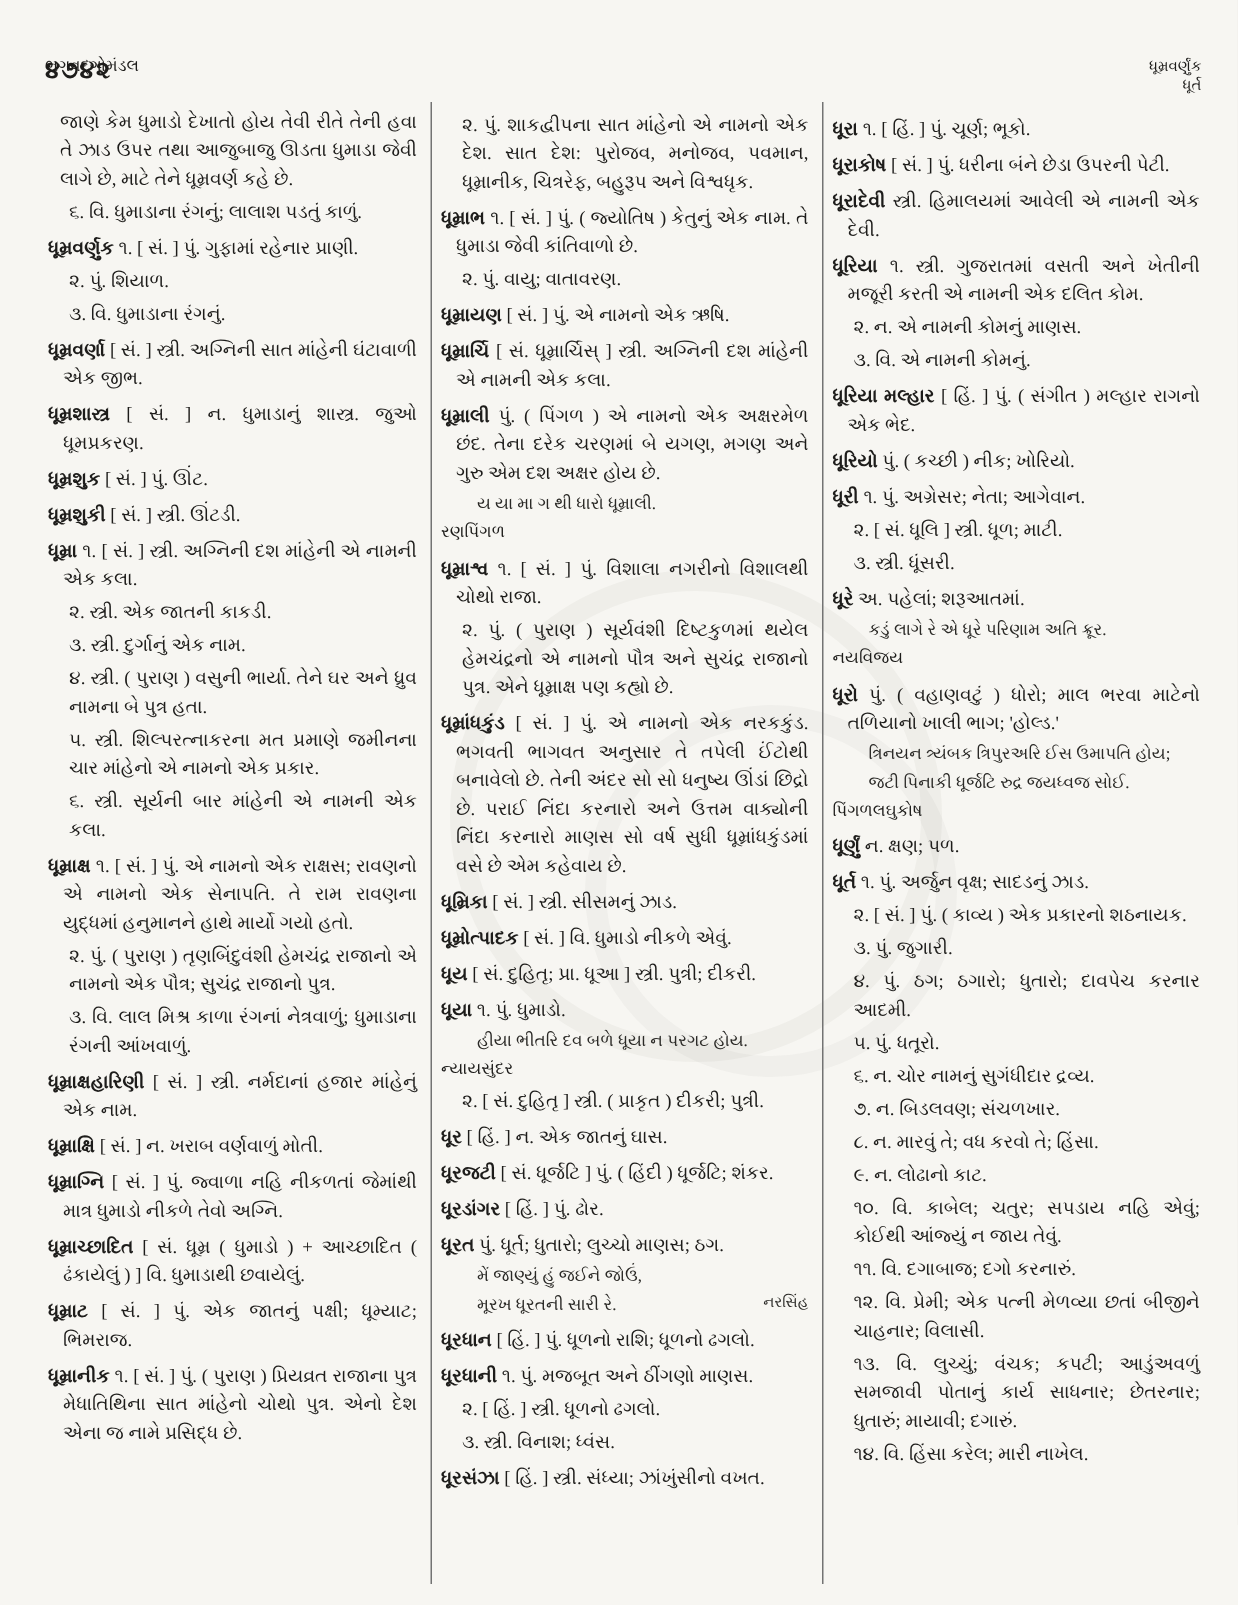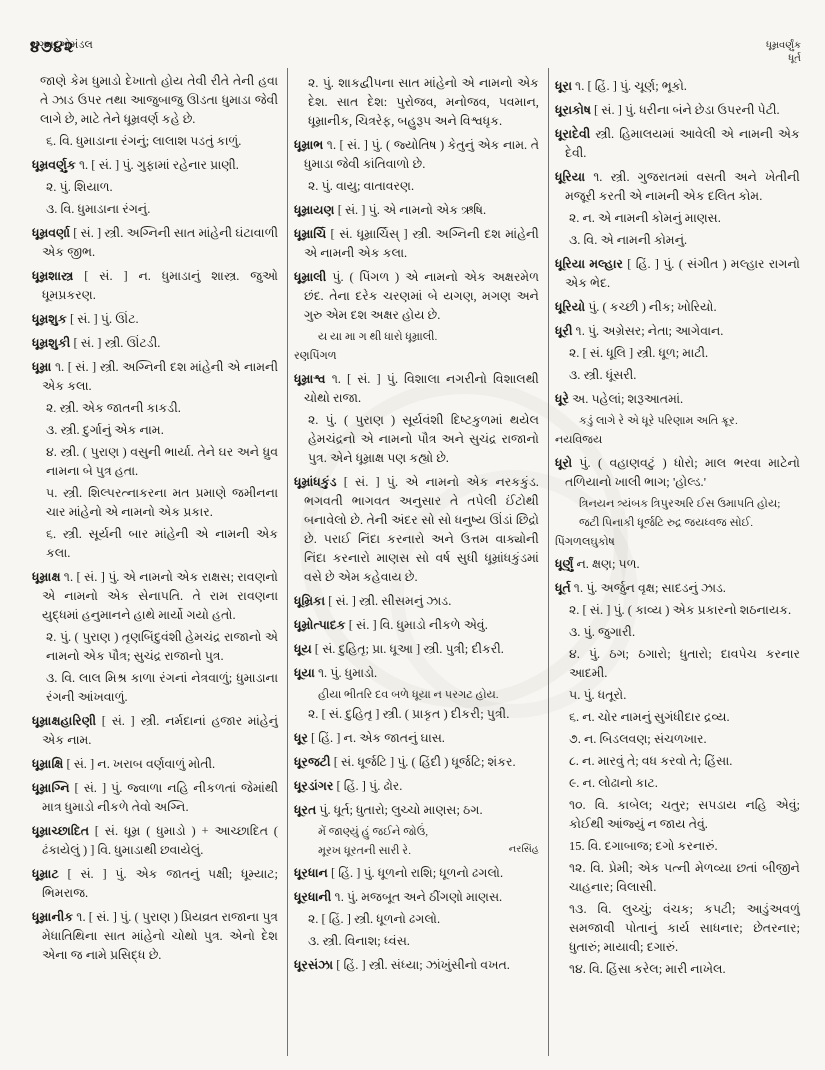--- a/index.html
+++ b/index.html
@@ -116,20 +116,21 @@
         <p class="verse">ય યા મા ગ થી ધારો ધૂમ્રાલી.</p>
         <p class="attrib">રણપિંગળ</p>
         <p class="entry"><b class="hw">ધૂમ્રાશ્વ </b>૧. [ સં. ] પું. વિશાલા નગરીનો વિશાલથી ચોથો રાજા.</p>
         <p class="sense">૨. પું. ( પુરાણ ) સૂર્યવંશી દિષ્ટકુળમાં થયેલ હેમચંદ્રનો એ નામનો પૌત્ર અને સુચંદ્ર રાજાનો પુત્ર. એને ધૂમ્રાક્ષ પણ કહ્યો છે.</p>
         <p class="entry"><b class="hw">ધૂમ્રાંધકુંડ </b>[ સં. ] પું. એ નામનો એક નરકકુંડ. ભગવતી ભાગવત અનુસાર તે તપેલી ઈંટોથી બનાવેલો છે. તેની અંદર સો સો ધનુષ્ય ઊંડાં છિદ્રો છે. પરાઈ નિંદા કરનારો અને ઉત્તમ વાક્યોની નિંદા કરનારો માણસ સો વર્ષ સુધી ધૂમ્રાંધકુંડમાં વસે છે એમ કહેવાય છે.</p>
         <p class="entry"><b class="hw">ધૂમ્રિકા </b>[ સં. ] સ્ત્રી. સીસમનું ઝાડ.</p>
         <p class="entry"><b class="hw">ધૂમ્રોત્પાદક </b>[ સં. ] વિ. ધુમાડો નીકળે એવું.</p>
         <p class="entry"><b class="hw">ધૂય </b>[ સં. દુહિતૃ; પ્રા. ધૂઆ ] સ્ત્રી. પુત્રી; દીકરી.</p>
         <p class="entry"><b class="hw">ધૂયા </b>૧. પું. ધુમાડો.</p>
         <p class="verse">હીયા ભીતરિ દવ બળે ધૂયા ન પરગટ હોય.</p>
+        <p class="attrib">ન્યાયસુંદર</p>
         <p class="sense">૨. [ સં. દુહિતૃ ] સ્ત્રી. ( પ્રાકૃત ) દીકરી; પુત્રી.</p>
         <p class="entry"><b class="hw">ધૂર </b>[ હિં. ] ન. એક જાતનું ઘાસ.</p>
         <p class="entry"><b class="hw">ધૂરજટી </b>[ સં. ધૂર્જટિ ] પું. ( હિંદી ) ધૂર્જટિ; શંકર.</p>
         <p class="entry"><b class="hw">ધૂરડાંગર </b>[ હિં. ] પું. ઢોર.</p>
         <p class="entry"><b class="hw">ધૂરત </b>પું. ધૂર્ત; ધુતારો; લુચ્ચો માણસ; ઠગ.</p>
         <p class="verse">મેં જાણ્યું હું જઈને જોઉં,</p>
         <p class="verse"><span class="inline-attrib">નરસિંહ</span>મૂરખ ધૂરતની સારી રે.</p>
         <p class="entry"><b class="hw">ધૂરધાન </b>[ હિં. ] પું. ધૂળનો રાશિ; ધૂળનો ઢગલો.</p>
         <p class="entry"><b class="hw">ધૂરધાની </b>૧. પું. મજબૂત અને ઠીંગણો માણસ.</p>
         <p class="sense">૨. [ હિં. ] સ્ત્રી. ધૂળનો ઢગલો.</p>
@@ -159,19 +160,19 @@
         <p class="entry"><b class="hw">ધૂર્ત </b>૧. પું. અર્જુન વૃક્ષ; સાદડનું ઝાડ.</p>
         <p class="sense">૨. [ સં. ] પું. ( કાવ્ય ) એક પ્રકારનો શઠનાયક.</p>
         <p class="sense">૩. પું. જુગારી.</p>
         <p class="sense">૪. પું. ઠગ; ઠગારો; ધુતારો; દાવપેચ કરનાર આદમી.</p>
         <p class="sense">૫. પું. ધતૂરો.</p>
         <p class="sense">૬. ન. ચોર નામનું સુગંધીદાર દ્રવ્ય.</p>
         <p class="sense">૭. ન. બિડલવણ; સંચળખાર.</p>
         <p class="sense">૮. ન. મારવું તે; વધ કરવો તે; હિંસા.</p>
         <p class="sense">૯. ન. લોઢાનો કાટ.</p>
         <p class="sense">૧૦. વિ. કાબેલ; ચતુર; સપડાય નહિ એવું; કોઈથી આંજ્યું ન જાય તેવું.</p>
-        <p class="sense">15. વિ. દગાબાજ; દગો કરનારું.</p>
+        <p class="sense">૧૧. વિ. દગાબાજ; દગો કરનારું.</p>
         <p class="sense">૧૨. વિ. પ્રેમી; એક પત્ની મેળવ્યા છતાં બીજીને ચાહનાર; વિલાસી.</p>
         <p class="sense">૧૩. વિ. લુચ્ચું; વંચક; કપટી; આડુંઅવળું સમજાવી પોતાનું કાર્ય સાધનાર; છેતરનાર; ધુતારું; માયાવી; દગારું.</p>
         <p class="sense">૧૪. વિ. હિંસા કરેલ; મારી નાખેલ.</p>
       </div>
     </div>
 </div>
 
 </body></html>

